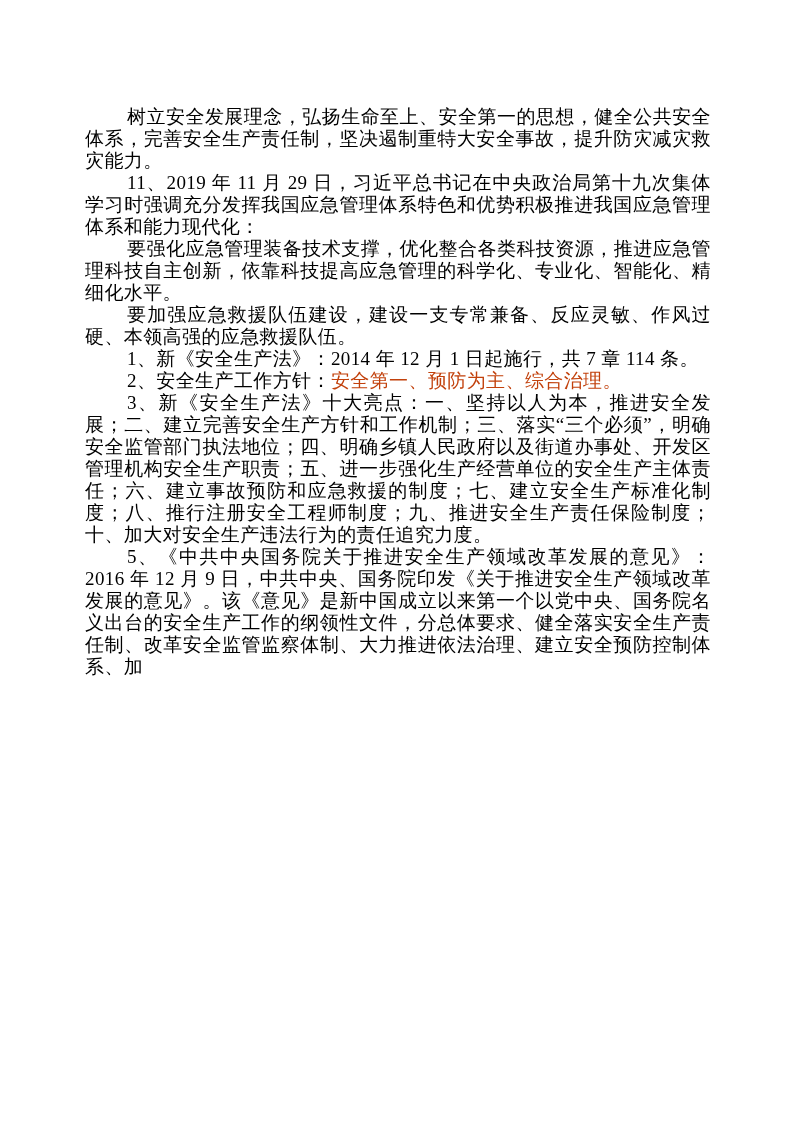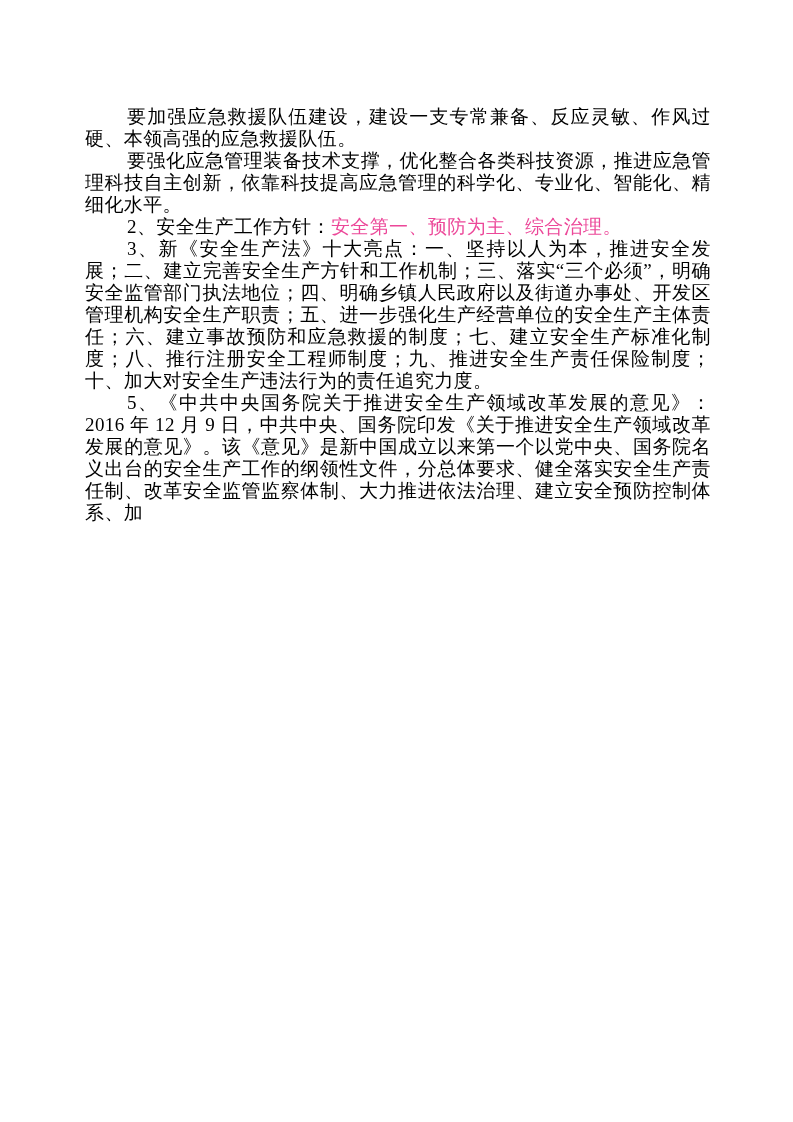--- a/index.html
+++ b/index.html
@@ -27,29 +27,32 @@
     text-align: justify;
     text-justify: inter-ideograph;
     line-break: strict;
   }
   .doc-content p {
     margin: 0;
     padding: 0;
     text-indent: 42px;
   }
   .red-text {
-    color: #ec4899;
+    color: #c2410c;
   }
 </style>
 </head>
 <body>
 
 <div class="page">
   <div class="doc-content">
+    <p>树立安全发展理念，弘扬生命至上、安全第一的思想，健全公共安全体系，完善安全生产责任制，坚决遏制重特大安全事故，提升防灾减灾救灾能力。</p>
+    <p>11、2019 年 11 月 29 日，习近平总书记在中央政治局第十九次集体学习时强调充分发挥我国应急管理体系特色和优势积极推进我国应急管理体系和能力现代化：</p>
+    <p>要强化应急管理装备技术支撑，优化整合各类科技资源，推进应急管理科技自主创新，依靠科技提高应急管理的科学化、专业化、智能化、精细化水平。</p>
     <p>要加强应急救援队伍建设，建设一支专常兼备、反应灵敏、作风过硬、本领高强的应急救援队伍。</p>
-    <p>要强化应急管理装备技术支撑，优化整合各类科技资源，推进应急管理科技自主创新，依靠科技提高应急管理的科学化、专业化、智能化、精细化水平。</p>
+    <p>1、新《安全生产法》：2014 年 12 月 1 日起施行，共 7 章 114 条。</p>
     <p>
       <span>2、安全生产工作方针：</span><span class="red-text">安全第一、预防为主、综合治理。</span>
     </p>
     <p>3、新《安全生产法》十大亮点：一、坚持以人为本，推进安全发展；二、建立完善安全生产方针和工作机制；三、落实“三个必须”，明确安全监管部门执法地位；四、明确乡镇人民政府以及街道办事处、开发区管理机构安全生产职责；五、进一步强化生产经营单位的安全生产主体责任；六、建立事故预防和应急救援的制度；七、建立安全生产标准化制度；八、推行注册安全工程师制度；九、推进安全生产责任保险制度；十、加大对安全生产违法行为的责任追究力度。</p>
     <p>5、《中共中央国务院关于推进安全生产领域改革发展的意见》：2016 年 12 月 9 日，中共中央、国务院印发《关于推进安全生产领域改革发展的意见》。该《意见》是新中国成立以来第一个以党中央、国务院名义出台的安全生产工作的纲领性文件，分总体要求、健全落实安全生产责任制、改革安全监管监察体制、大力推进依法治理、建立安全预防控制体系、加</p>
   </div>
 </div>
 
 </body></html>

